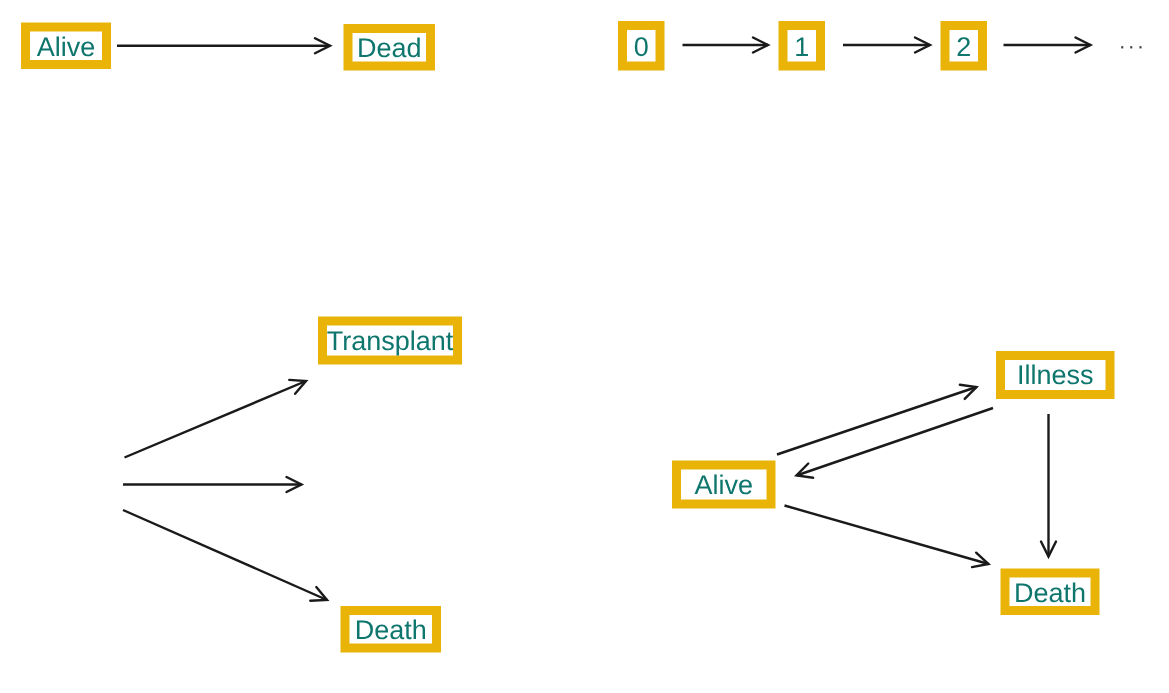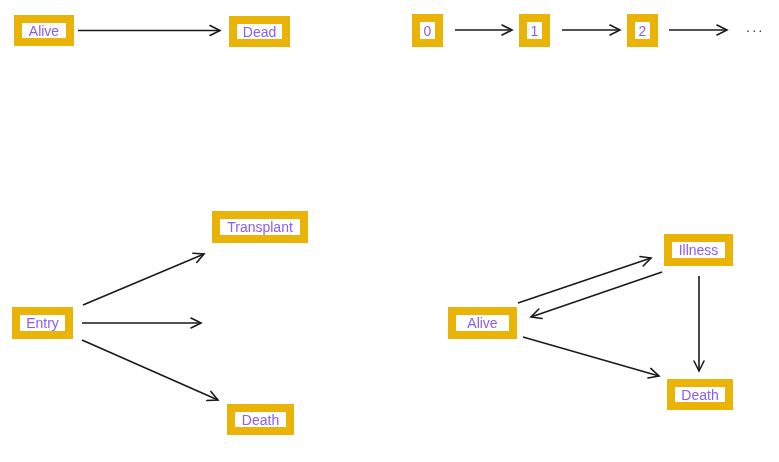--- a/index.html
+++ b/index.html
@@ -19,29 +19,29 @@
   .arrow-layer {
     position: absolute;
     left: 0;
     top: 0;
     width: 779px;
     height: 462px;
   }
   .node {
     position: absolute;
     box-sizing: border-box;
-    border: 8px solid #eab308;
+    border: 6px solid #eab308;
     background: #ffffff;
     display: flex;
     align-items: center;
     justify-content: center;
-    font-size: 14px;
+    font-size: 18px;
     line-height: 1;
     white-space: nowrap;
-    color: #8b5cf6;
+    color: #0f766e;
   }
   .ellipsis {
     position: absolute;
     font-size: 14px;
     letter-spacing: 1.5px;
     color: #3a3a3a;
     display: flex;
     align-items: center;
     justify-content: center;
   }
@@ -53,21 +53,21 @@
   .n-s1          { left: 519px; top: 14px;  width: 31px;  height: 33px; }
   .n-s2          { left: 627px; top: 14px;  width: 31px;  height: 33px; }
   .n-dots        { left: 743px; top: 21px;  width: 24px;  height: 18px; }
   
   .n-entry       { left: 12px;  top: 307px; width: 61px;  height: 32px; }
   .n-transplant  { left: 212px; top: 211px; width: 96px;  height: 32px; }
   .n-withdrawal  { left: 209px; top: 307px; width: 100px; height: 32px; }
   .n-death-cr    { left: 227px; top: 404px; width: 67px;  height: 31px; }
   
   .n-health      { left: 448px; top: 307px; width: 69px;  height: 32px; }
-  .n-illness     { left: 664px; top: 234px; width: 69px;  height: 32px; }
+  .n-illness     { left: 664px; top: 234px; width: 79px;  height: 32px; }
   .n-death-id    { left: 667px; top: 379px; width: 66px;  height: 31px; }
 </style>
 </head>
 <body>
 
 <div class="canvas">
 
   <svg class="arrow-layer" width="779" height="462" viewBox="0 0 779 462" xmlns="http://www.w3.org/2000/svg">
     <defs>
       <marker id="chev" markerUnits="userSpaceOnUse" markerWidth="14" markerHeight="14" viewBox="0 0 14 14" refX="12" refY="7" orient="auto">
@@ -94,21 +94,20 @@
   </svg>
 
   <div class="node n-alive">Alive</div>
   <div class="node n-dead">Dead</div>
 
   <div class="node n-s0">0</div>
   <div class="node n-s1">1</div>
   <div class="node n-s2">2</div>
   <div class="ellipsis n-dots">···</div>
 
-  <div class="node n-entry">Entry</div>
   <div class="node n-transplant">Transplant</div>
   <div class="node n-death-cr">Death</div>
 
   <div class="node n-health">Alive</div>
   <div class="node n-illness">Illness</div>
   <div class="node n-death-id">Death</div>
 
 </div>
 
 </body></html>

